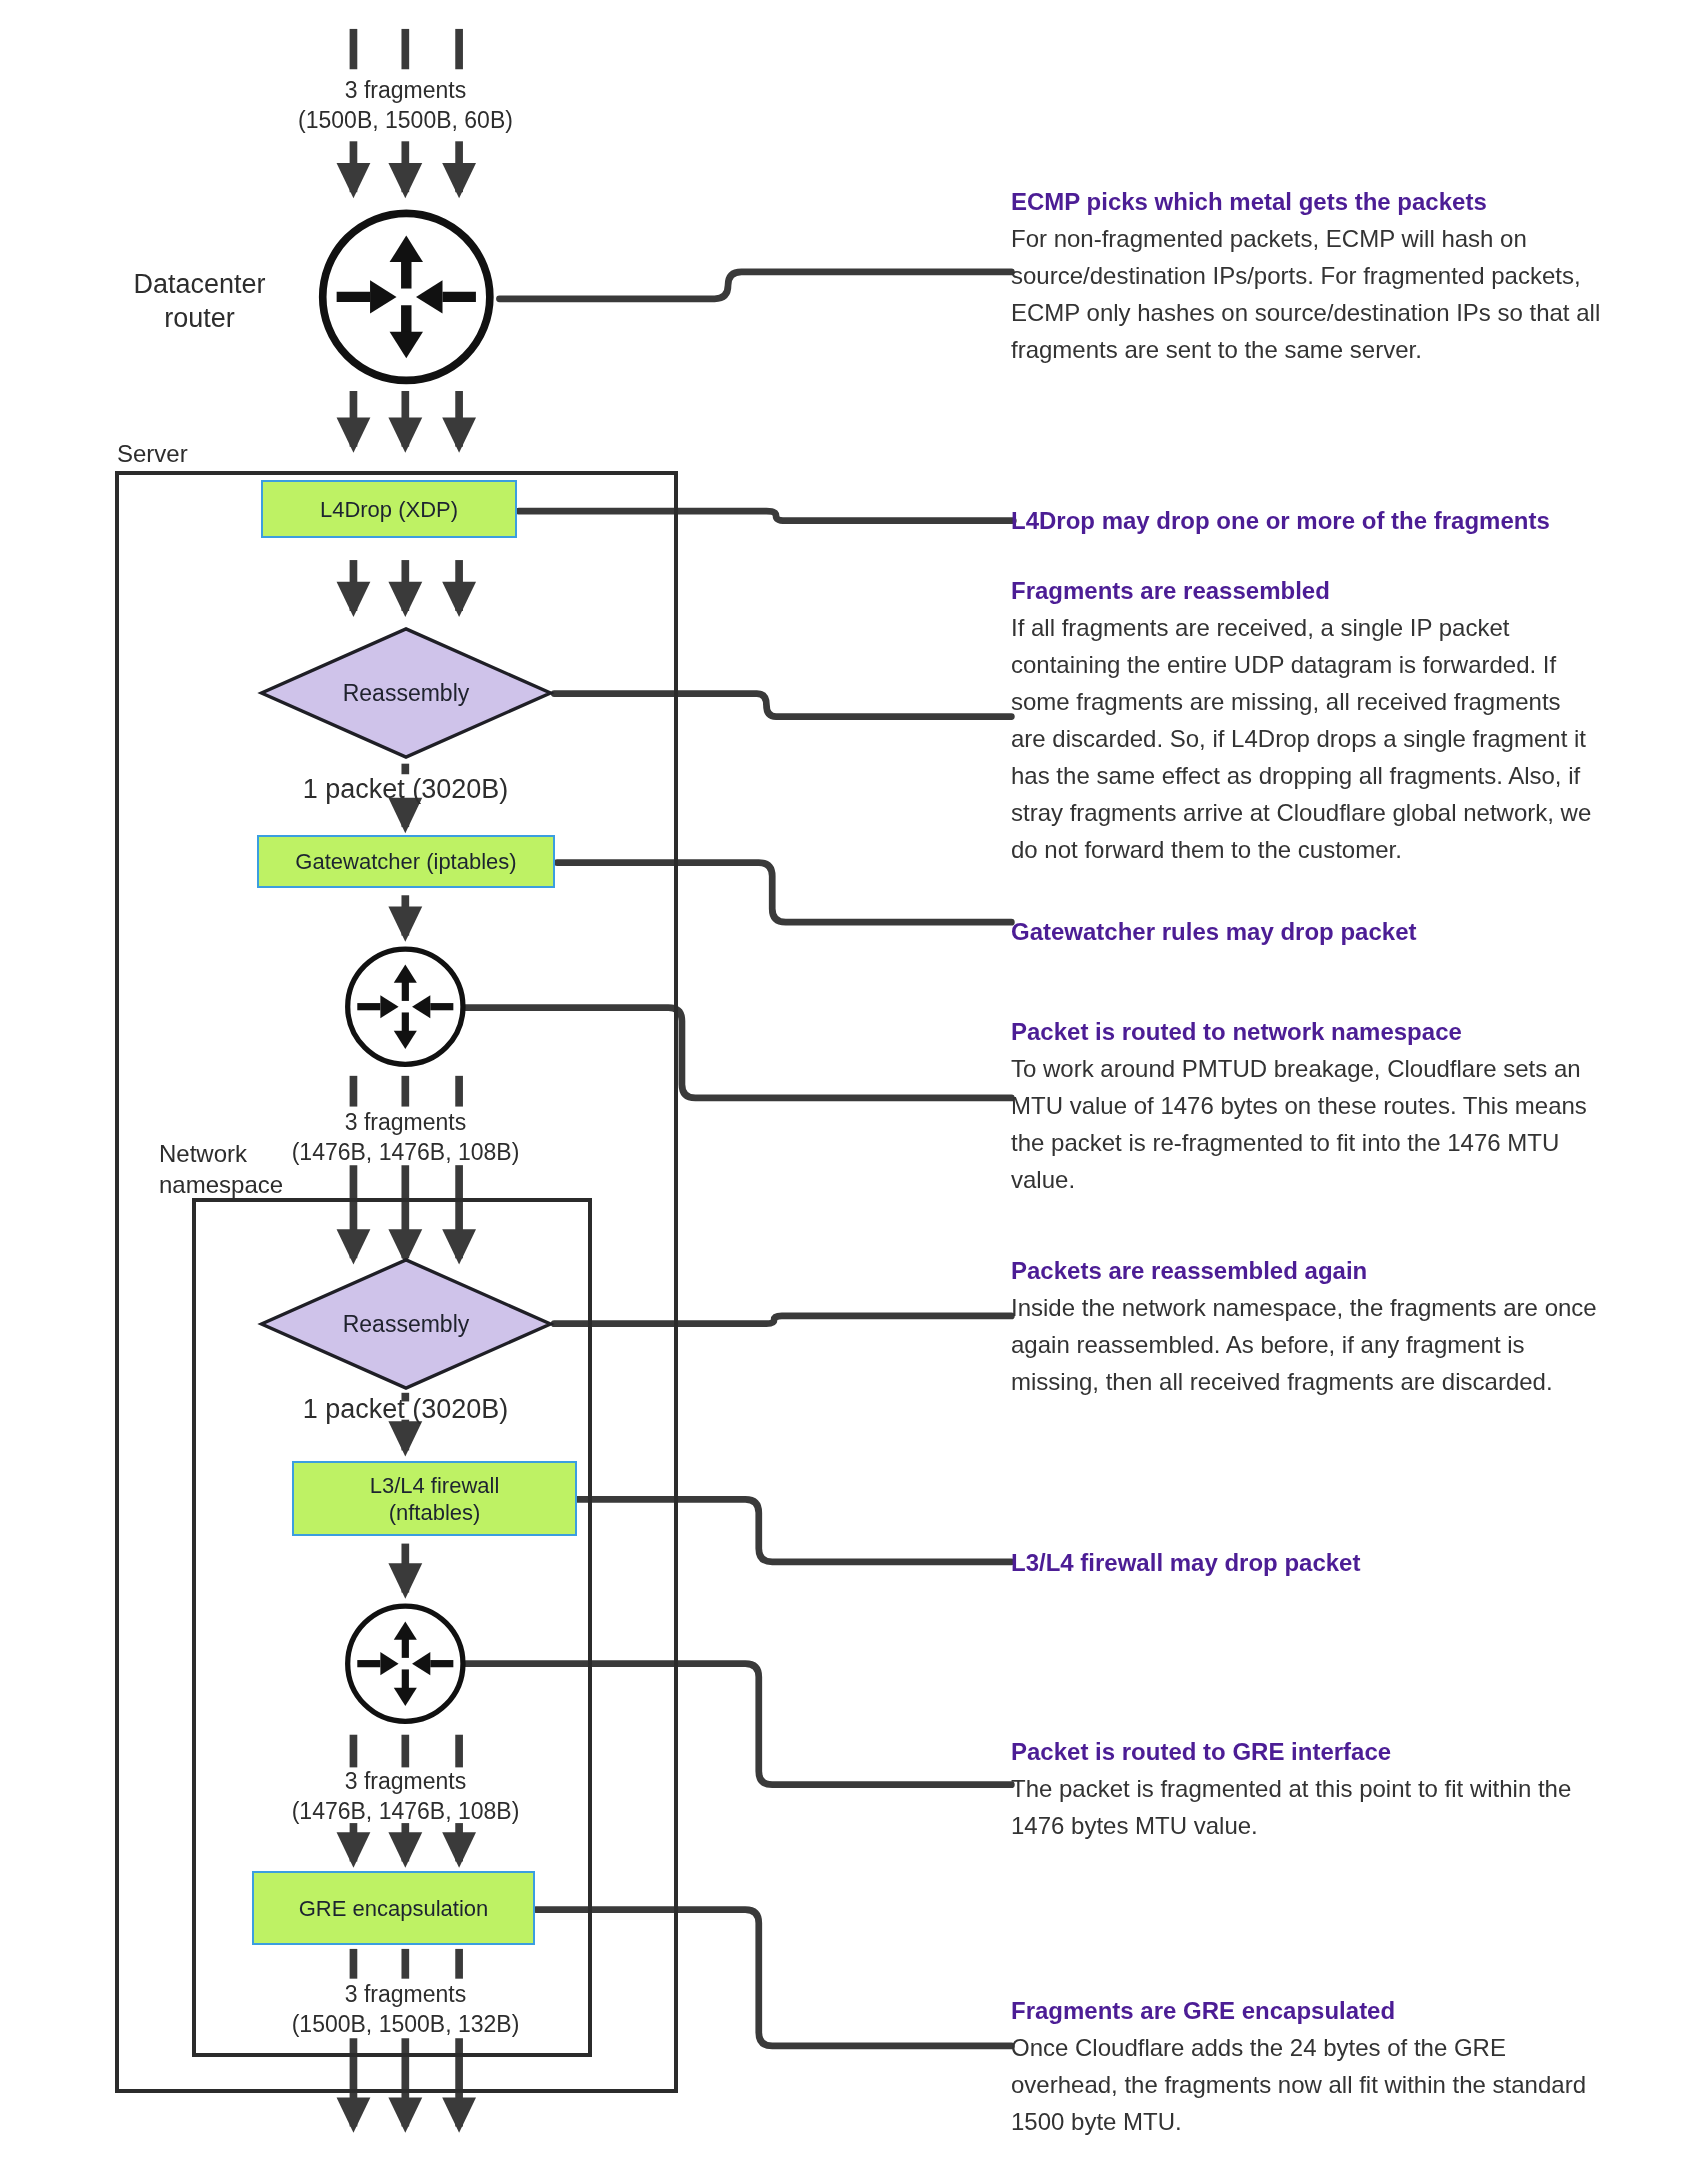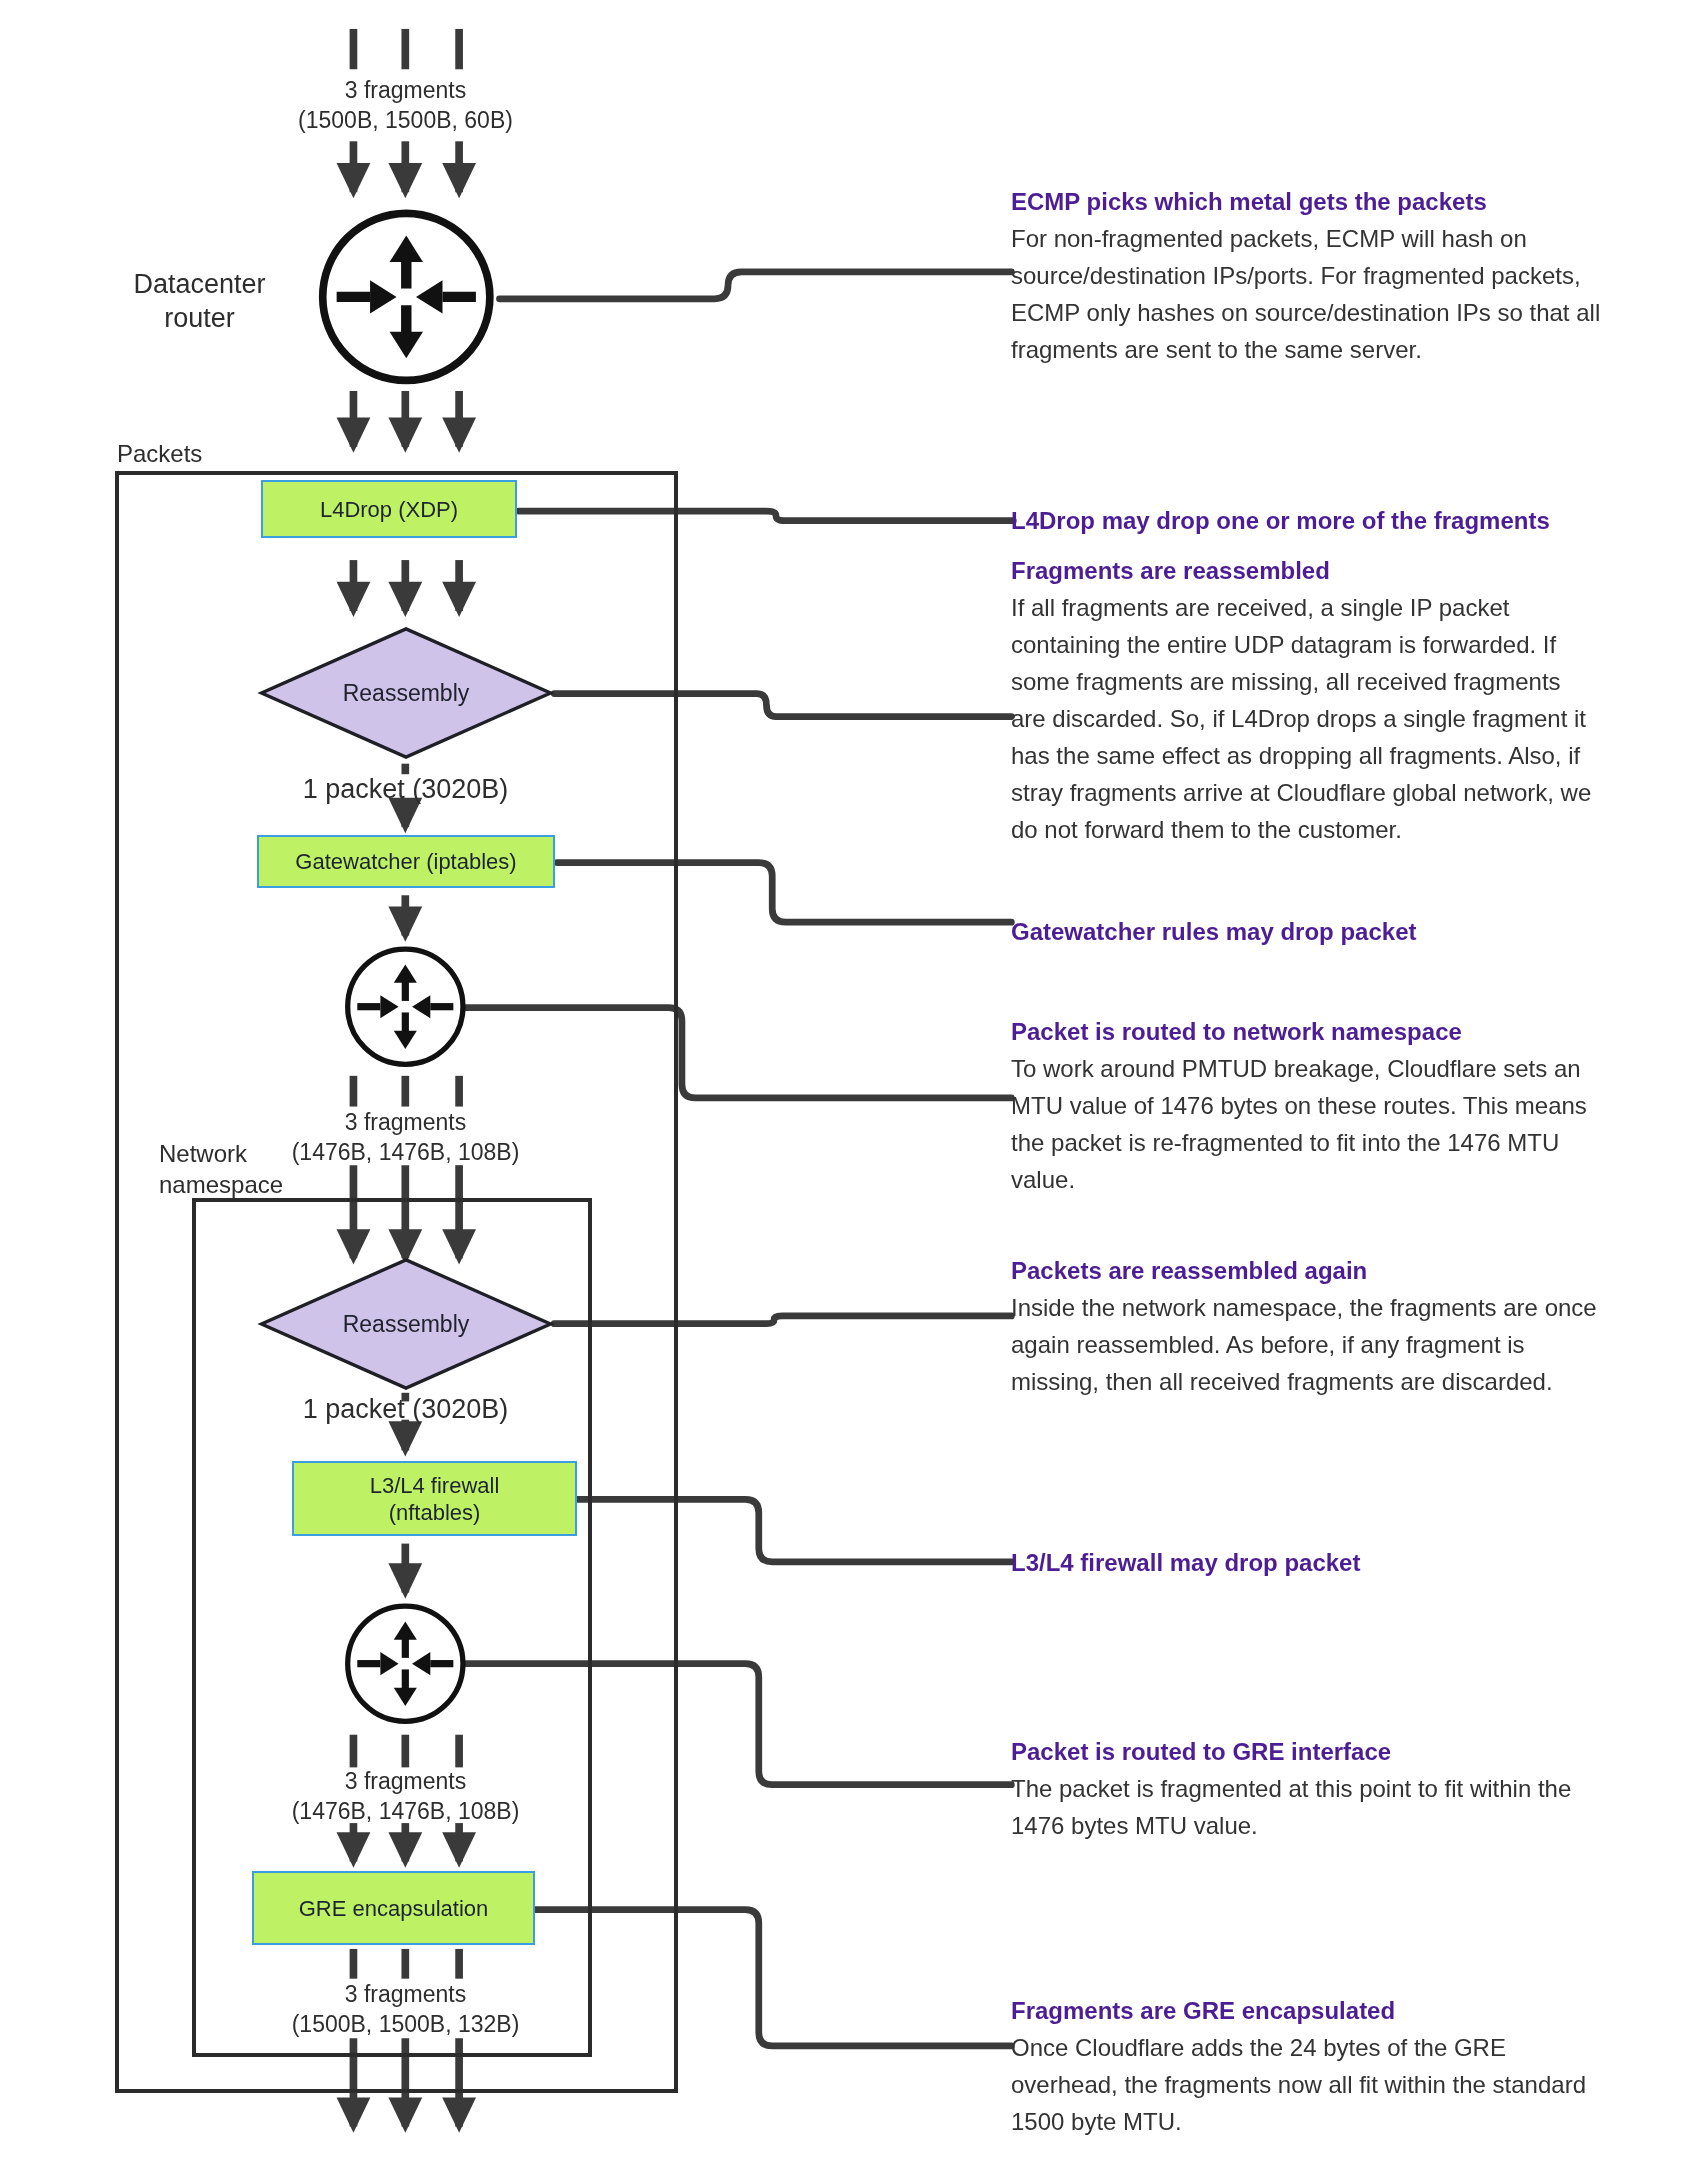--- a/index.html
+++ b/index.html
@@ -138,21 +138,21 @@
     <use href="#router-sym" transform="translate(423,309) scale(1.45)"></use>
     <use href="#router-sym" transform="translate(422,1048)"></use>
     <use href="#router-sym" transform="translate(422,1732)"></use>
   </svg>
 
   <div class="outline-box" style="left:115px;top:471px;width:555px;height:1614px;"></div>
   <div class="outline-box" style="left:192px;top:1198px;width:392px;height:851px;"></div>
 
   <div class="lbl center" style="left:113px;top:267px;width:173px;font-size:27px;line-height:34px;">Datacenter
 router</div>
-  <div class="lbl" style="left:117px;top:440px;font-size:24px;">Packets</div>
+  <div class="lbl" style="left:117px;top:440px;font-size:24px;">Server</div>
   <div class="lbl" style="left:159px;top:1138px;font-size:24px;line-height:31px;">Network
 namespace</div>
 
   <div class="lbl center flow-note" style="left:252px;top:75px;width:307px;">3 fragments
 (1500B, 1500B, 60B)</div>
   <div class="lbl center pkt" style="left:252px;top:774px;width:307px;">1 packet (3020B)</div>
   <div class="lbl center flow-note" style="left:252px;top:1107px;width:307px;">3 fragments
 (1476B, 1476B, 108B)</div>
   <div class="lbl center pkt" style="left:252px;top:1394px;width:307px;">1 packet (3020B)</div>
   <div class="lbl center flow-note" style="left:252px;top:1766px;width:307px;">3 fragments
@@ -191,21 +191,21 @@
     <div class="ann-h">ECMP picks which metal gets the packets</div>
     <div class="ann-b">For non-fragmented packets, ECMP will hash on
 source/destination IPs/ports. For fragmented packets,
 ECMP only hashes on source/destination IPs so that all
 fragments are sent to the same server.</div>
   </div>
   <div class="ann" style="top:502px;">
     <div class="ann-h">L4Drop may drop one or more of the fragments</div>
     <div class="ann-b"></div>
   </div>
-  <div class="ann" style="top:552px;">
+  <div class="ann" style="top:572px;">
     <div class="ann-h">Fragments are reassembled</div>
     <div class="ann-b">If all fragments are received, a single IP packet
 containing the entire UDP datagram is forwarded. If
 some fragments are missing, all received fragments
 are discarded. So, if L4Drop drops a single fragment it
 has the same effect as dropping all fragments. Also, if
 stray fragments arrive at Cloudflare global network, we
 do not forward them to the customer.</div>
   </div>
   <div class="ann" style="top:913px;">

